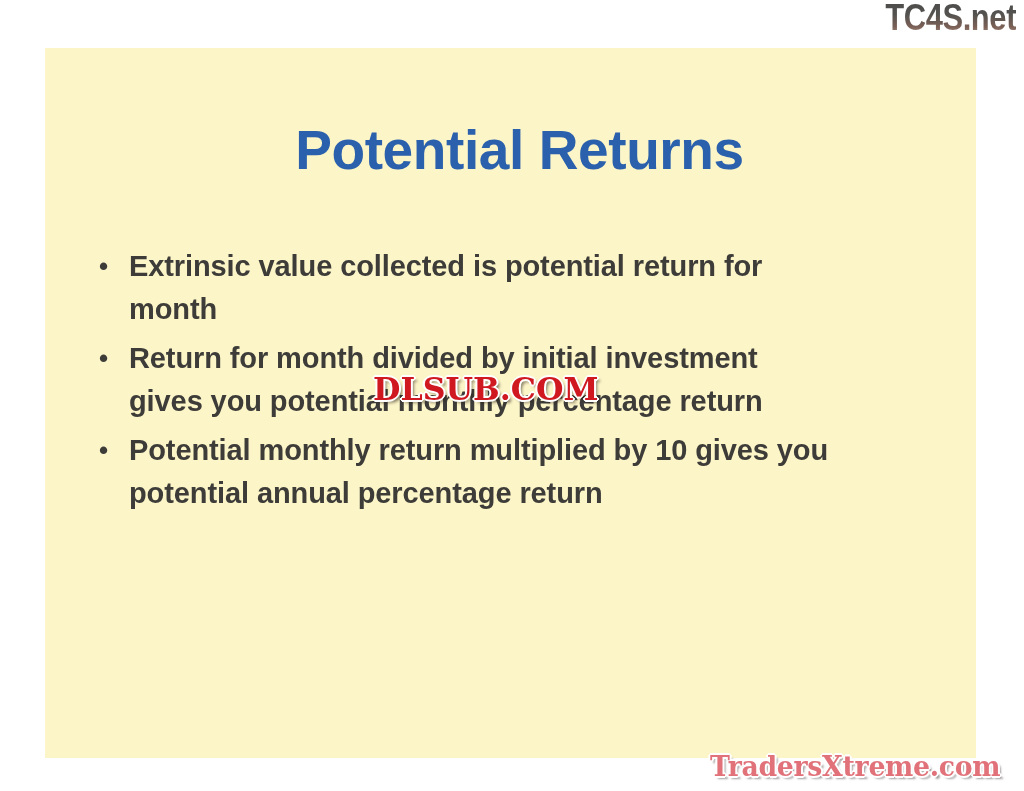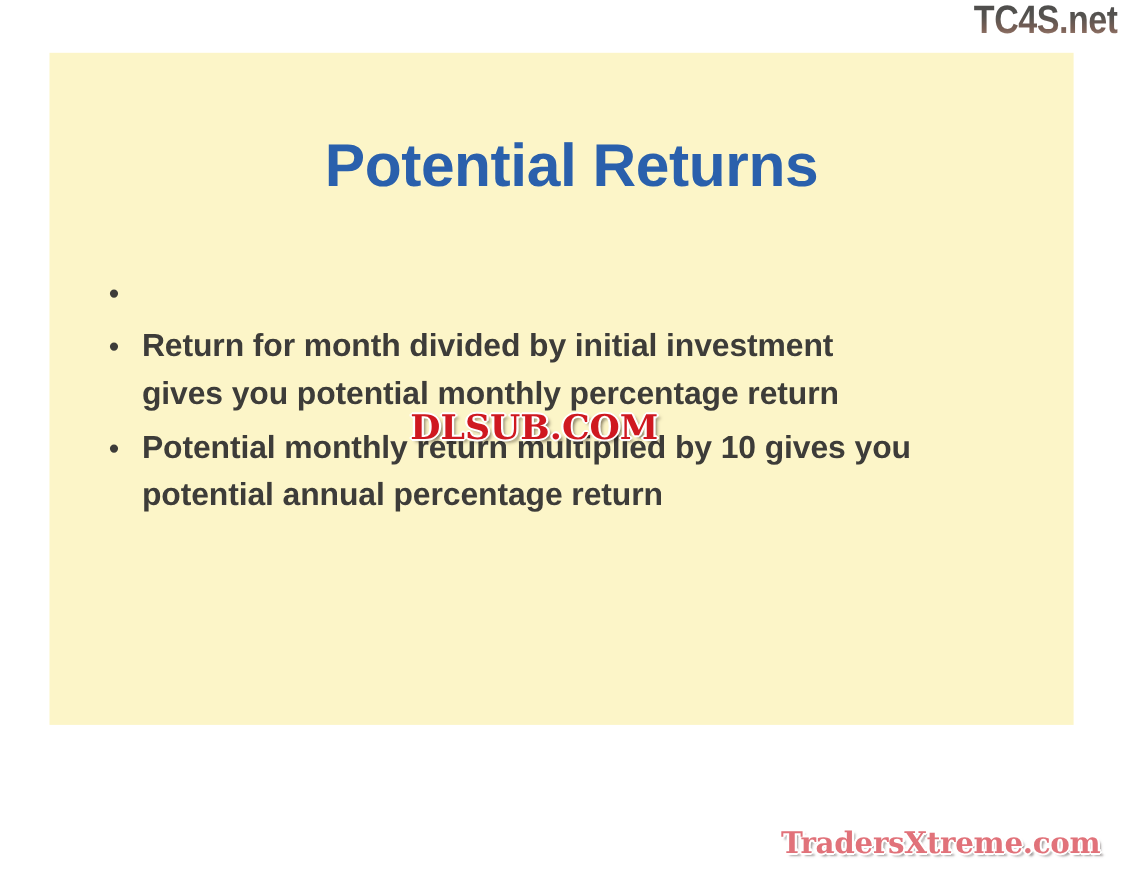--- a/index.html
+++ b/index.html
@@ -35,21 +35,21 @@
     white-space: nowrap;
     text-shadow: none;
   }
 
   
   #slide-panel {
     position: absolute;
     left: 45px;
     top: 48px;
     width: 931px;
-    height: 611px;
+    height: 710px;
     background: #fcf5c8;
   }
 
   #slide-title {
     position: absolute;
     left: 0;
     top: 72px;
     width: 931px;
     text-align: center;
     padding-left: 18px;
@@ -152,20 +152,21 @@
 <div id="top-logo">TC4S.net</div>
 
 <div id="slide-panel">
 
   <div id="slide-title">Potential Returns</div>
 
   <div id="bullet-list">
 
     <div class="bullet-item narrow">
       <span class="bullet-dot">•</span>
+      <span class="bullet-text">Extrinsic value collected is potential return for month</span>
     </div>
 
     <div class="bullet-item mid">
       <span class="bullet-dot">•</span>
       <span class="bullet-text">Return for month divided by initial investment gives you potential monthly percentage return</span>
     </div>
 
     <div class="bullet-item wide">
       <span class="bullet-dot">•</span>
       <span class="bullet-text">Potential monthly return multiplied by 10 gives you potential annual percentage return</span>

